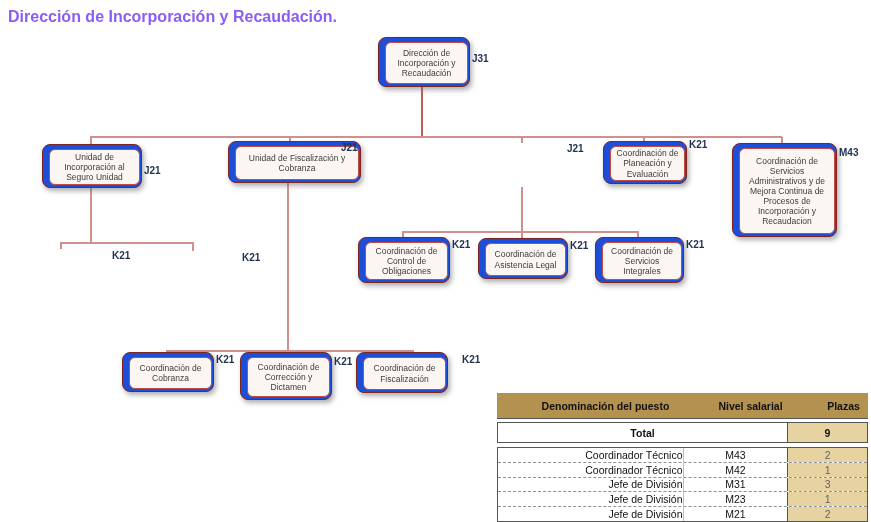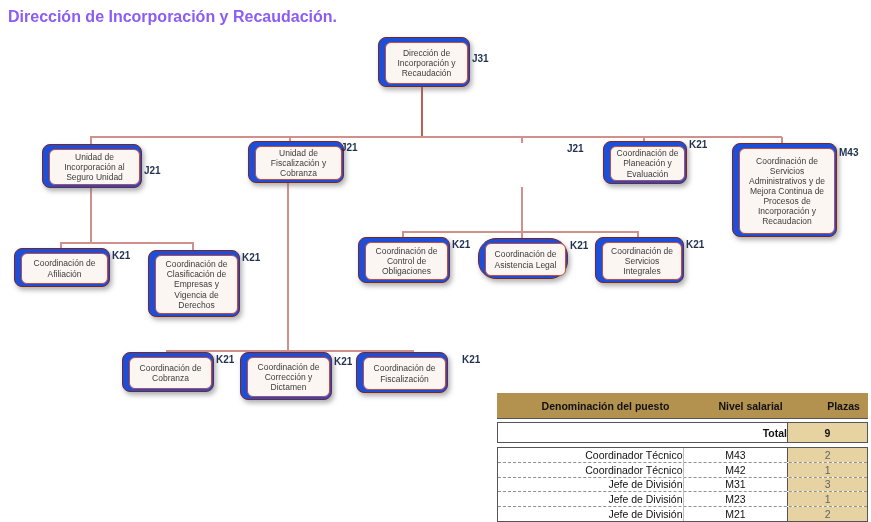--- a/index.html
+++ b/index.html
@@ -19,21 +19,21 @@
   
   .tbl{position:absolute;left:497px;top:393px;width:371px;font-size:10.5px;color:#111;}
   .tbl .hdr{display:flex;background:#b3914f;height:25px;align-items:center;font-weight:bold;
         border-bottom:1px solid #555;}
   .tbl .hdr .c{text-align:center;padding-left:32px;}
   .c1{width:185px;box-sizing:border-box;}
   .c2{width:105px;box-sizing:border-box;text-align:center;}
   .c3{width:81px;box-sizing:border-box;text-align:center;}
   .tbl .total{display:flex;height:21px;align-items:center;margin-top:3px;
         border:1px solid #555;box-sizing:border-box;}
-  .tbl .total .tlabel{width:289px;text-align:right;font-weight:bold;}
+  .tbl .total .tlabel{width:289px;text-align:center;font-weight:bold;}
   .tbl .total .tplazas{width:80px;height:100%;display:flex;align-items:center;justify-content:center;
         background:#e7d2a2;border-left:1px solid #555;font-weight:bold;box-sizing:border-box;}
   .tbl .body{margin-top:4px;border:1px solid #555;}
   .tbl .row{display:flex;height:13.8px;align-items:center;}
   .tbl .row + .row{border-top:1px dashed #909090;}
   .tbl .row .c1{padding-left:6px;text-align:right;}
   .tbl .row .c2{border-left:1px solid #bdbdbd;align-self:stretch;display:flex;align-items:center;justify-content:center;}
   .tbl .row .c3{align-self:stretch;display:flex;align-items:center;justify-content:center;
         background:#e7d2a2;border-left:1px solid #555;color:#636363;width:80px;}
 </style>
@@ -72,53 +72,47 @@
   <div class="node" style="left:378px;top:37px;width:90px;height:48px;">
     <div class="face">Dirección de Incorporación y Recaudación</div>
   </div>
   <div class="grade" style="left:472px;top:46px;margin-top:7px;">J31</div>
 
   <div class="node" style="left:42px;top:144px;width:98px;height:42px;">
     <div class="face">Unidad de Incorporación al Seguro Unidad</div>
   </div>
   <div class="grade" style="left:144px;top:165px;">J21</div>
 
-  <div class="node" style="left:248px;top:141px;width:94px;height:40px;">
+  <div class="node" style="left:228px;top:141px;width:94px;height:40px;padding-left:37px;">
     <div class="face">Unidad de Fiscalización y Cobranza</div>
   </div>
   <div class="grade" style="left:341px;top:142px;">J21</div>
 
   <div class="grade" style="left:567px;top:143px;">J21</div>
 
   <div class="node" style="left:603px;top:141px;width:82px;height:41px;">
     <div class="face">Coordinación de Planeación y Evaluación</div>
   </div>
   <div class="grade" style="left:689px;top:139px;">K21</div>
 
   <div class="node" style="left:732px;top:143px;width:103px;height:92px;">
     <div class="face">Coordinación de Servicios Administrativos y de Mejora Continua de Procesos de Incorporación y Recaudacion</div>
   </div>
   <div class="grade" style="left:839px;top:147px;">M43</div>
 
-  <div class="node" style="left:14px;top:248px;width:94px;height:37px;">
-    <div class="face">Coordinación de Afiliación</div>
-  </div>
   <div class="grade" style="left:112px;top:250px;">K21</div>
 
-  <div class="node" style="left:148px;top:250px;width:90px;height:65px;">
-    <div class="face">Coordinación de Clasificación de Empresas y Vigencia de Derechos</div>
-  </div>
   <div class="grade" style="left:242px;top:252px;">K21</div>
 
   <div class="node" style="left:358px;top:237px;width:90px;height:44px;">
     <div class="face">Coordinación de Control de Obligaciones</div>
   </div>
   <div class="grade" style="left:452px;top:239px;">K21</div>
 
-  <div class="node" style="left:478px;top:238px;width:88px;height:39px;border-radius:18px;">
+  <div class="node" style="left:478px;top:238px;width:88px;height:39px;">
     <div class="face">Coordinación de Asistencia Legal</div>
   </div>
   <div class="grade" style="left:570px;top:240px;">K21</div>
 
   <div class="node" style="left:595px;top:237px;width:87px;height:44px;">
     <div class="face">Coordinación de Servicios Integrales</div>
   </div>
   <div class="grade" style="left:686px;top:239px;">K21</div>
 
   <div class="node" style="left:122px;top:352px;width:90px;height:38px;">

